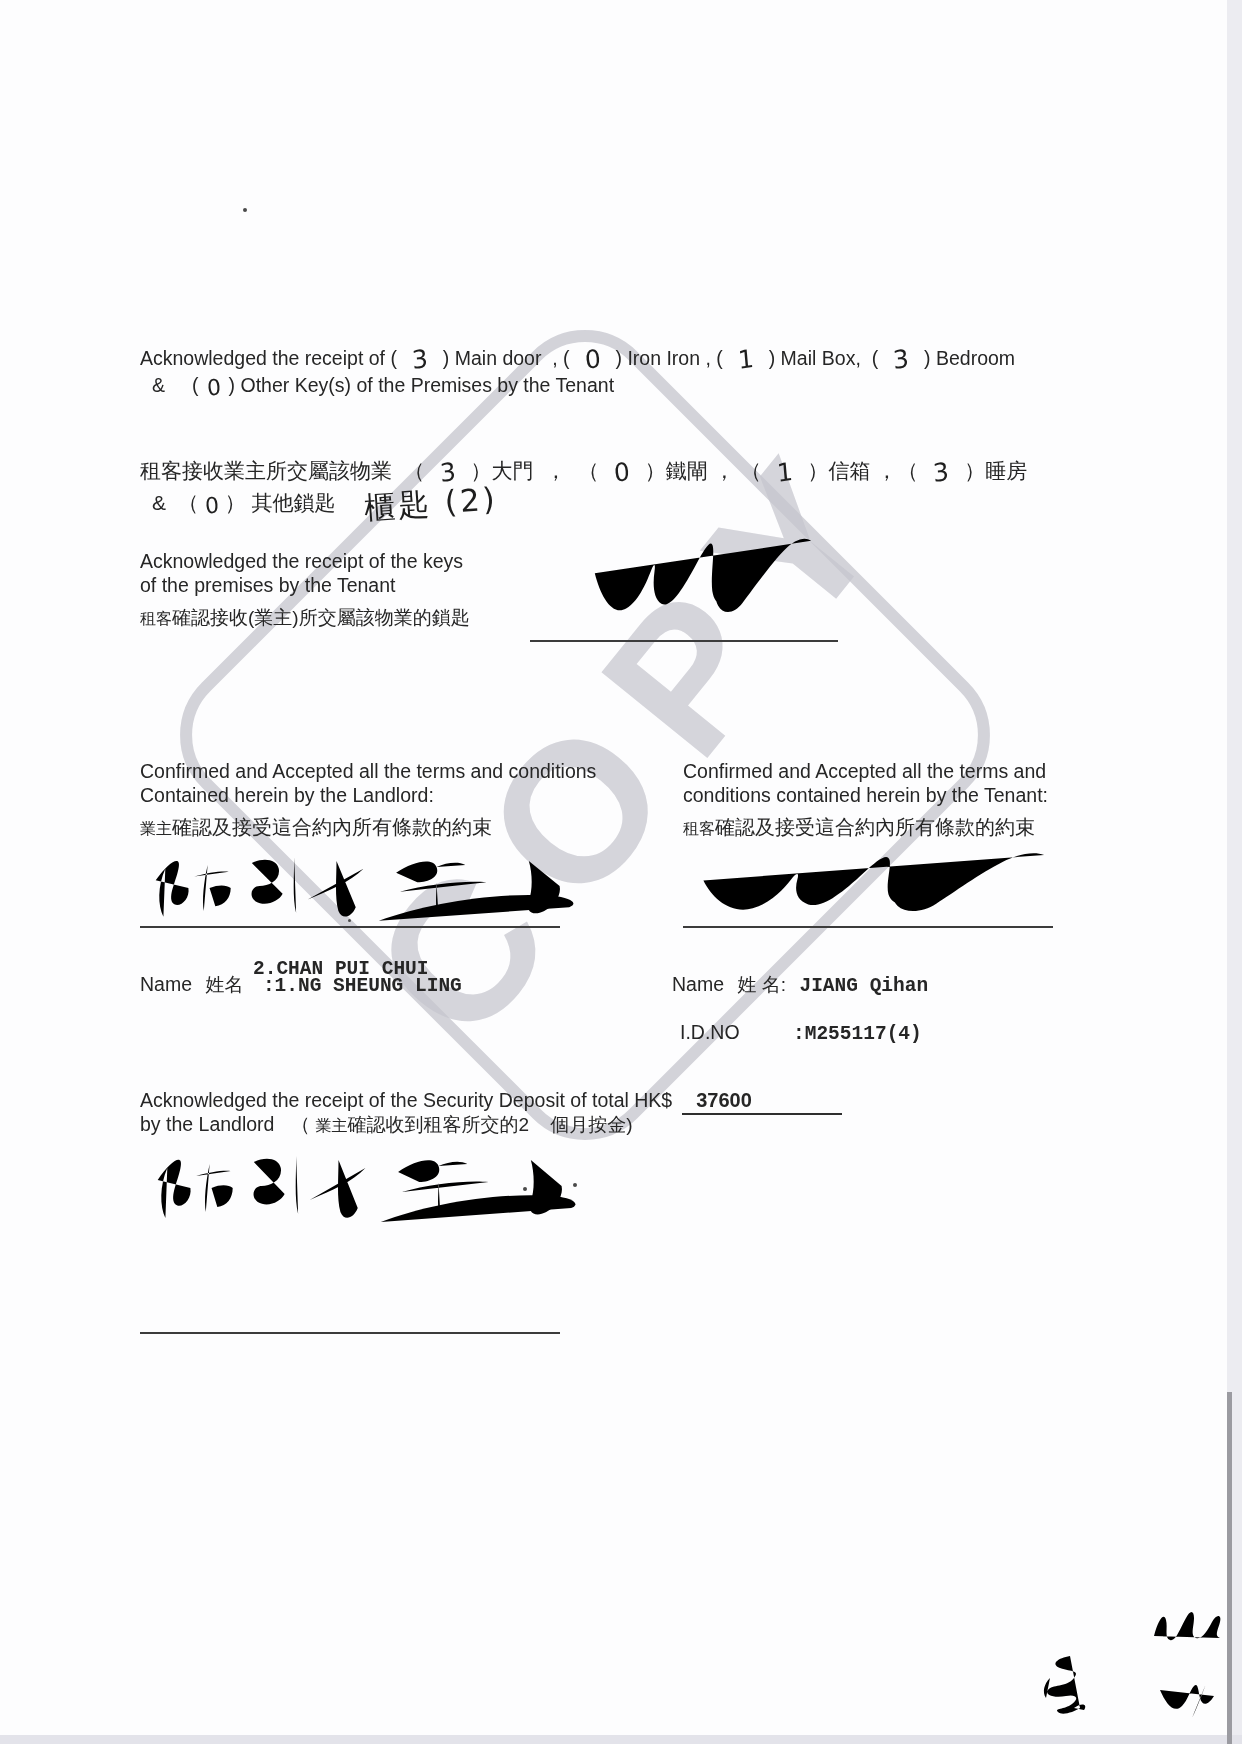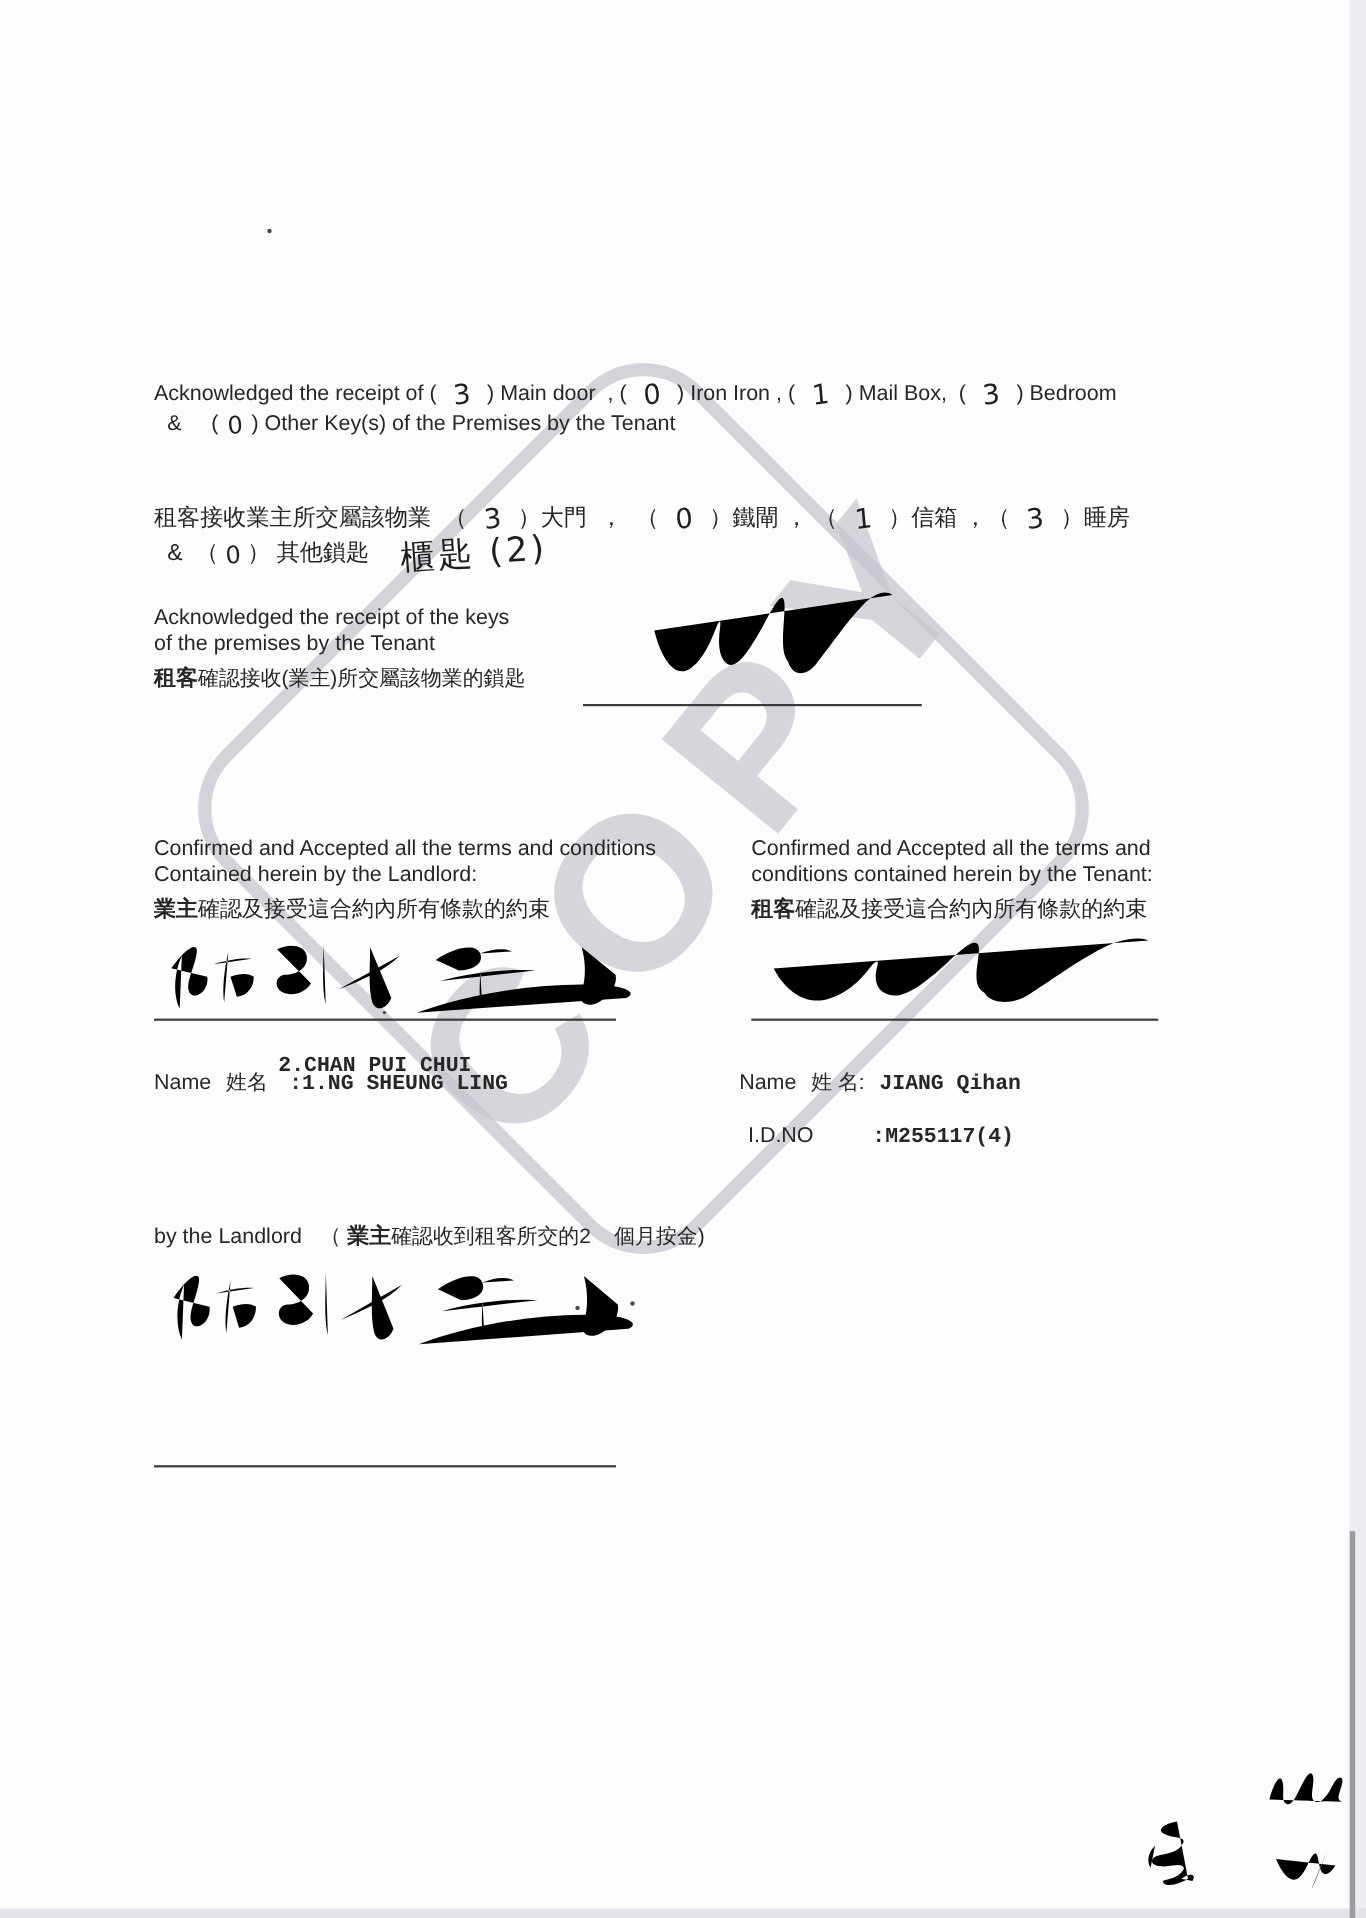--- a/index.html
+++ b/index.html
@@ -5,21 +5,21 @@
   html,body{margin:0;padding:0;background:#caccd2;}
   .page{
     position:relative;width:1242px;height:1744px;margin:0 auto;
     background:#fdfdfe;overflow:hidden;
     font-family:"Liberation Sans","DejaVu Sans",sans-serif;color:#262626;
   }
   .abs{position:absolute;}
   .en{font-size:19.5px;line-height:24px;white-space:nowrap;}
   .zh{font-size:21px;line-height:30px;white-space:nowrap;}
   .zh-sm{font-size:19px;text-align:center;}
-  .zh-big{font-size:20px;font-weight:bold;}
+  .zh-big{font-size:16px;font-weight:normal;}
   .bold{font-weight:bold;font-family:Liberation Mono, monospace;}
   .hw{
     font-family:"DejaVu Sans",sans-serif;display:inline-block;font-size:25px;
     transform:rotate(-8deg) skewX(-3deg);margin:0 15px;vertical-align:-3px;color:#1e1e1e;
   }
   .hw-cn{
     font-family:"DejaVu Sans",sans-serif;display:inline-block;font-size:31px;
     transform:rotate(-4deg);margin-left:28px;vertical-align:-4px;color:#1e1e1e;letter-spacing:3px;
   }
   .uline{border-bottom:2px solid #3c3c3c;height:0;}
@@ -136,20 +136,23 @@
     <div class="abs en" style="left:672px;top:972px">
       <span>Name</span>
       <span class="zh-sm" style="margin-left:8px">姓 名:</span>
       <span class="bold" style="margin-left:8px">JIANG Qihan</span>
     </div>
     <div class="abs en" style="left:680px;top:1020px">
       <span>I.D.NO</span>
       <span class="bold" style="margin-left:48px">:M255117(4)</span>
     </div>
 
+    <div class="abs en" style="left:140px;top:1088px">
+      <span>Acknowledged the receipt of the Security Deposit of total HK$</span><span class="amount">37600</span>
+    </div>
     <div class="abs en" style="left:140px;top:1112px">
       <span>by the Landlord&nbsp;&nbsp;&nbsp;（&nbsp;</span><span class="zh-big">業主</span><span class="zh-sm">確認收到租客所交的2</span><span class="zh-sm">&nbsp;&nbsp;&nbsp;&nbsp;個月按金)</span>
     </div>
     <svg class="abs sig" style="left:150px;top:1138px" width="452" height="100" viewBox="0 0 470 100" preserveAspectRatio="none">
       <use href="#sig-landlord"></use>
     </svg>
     <div class="dot" style="left:523px;top:1187px;width:4px;height:4px"></div>
     <div class="dot" style="left:573px;top:1183px;width:4px;height:4px"></div>
 
     <div class="abs uline" style="left:140px;top:1332px;width:420px"></div>

